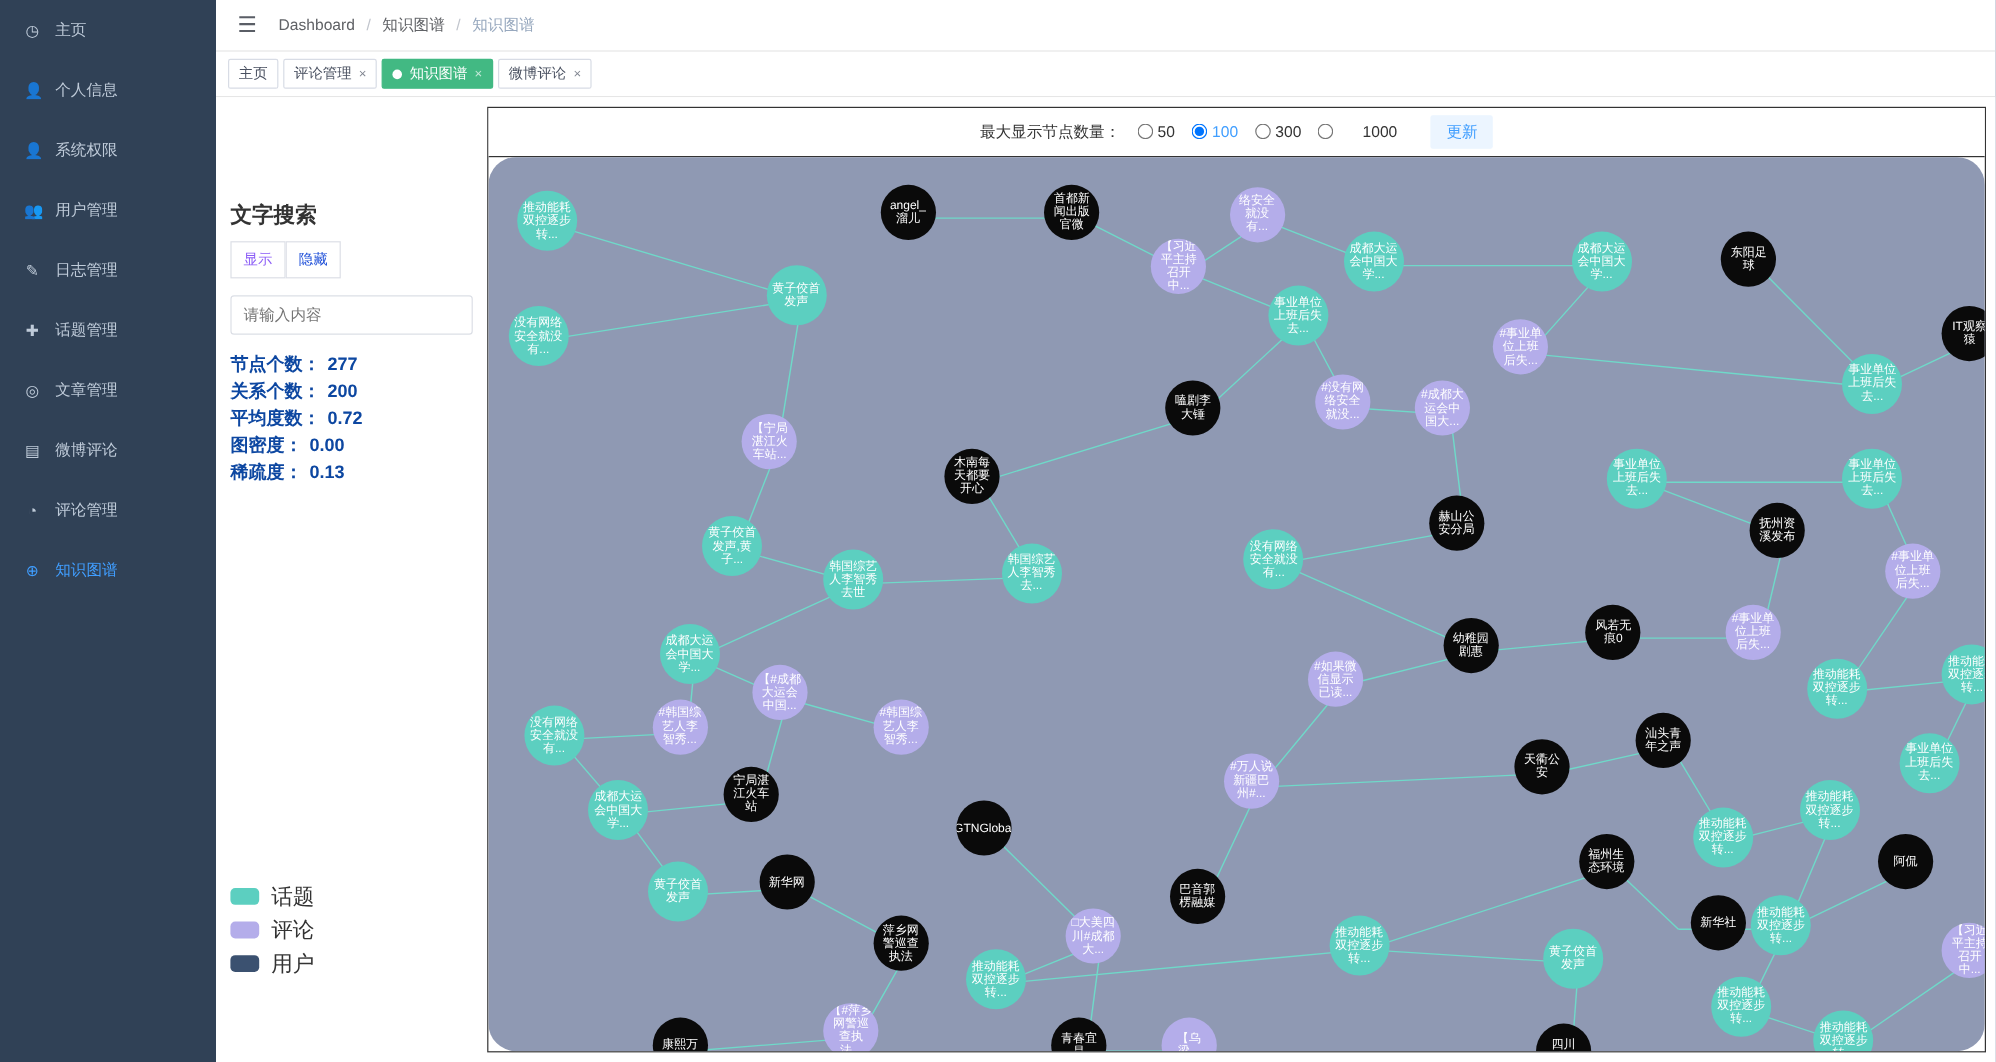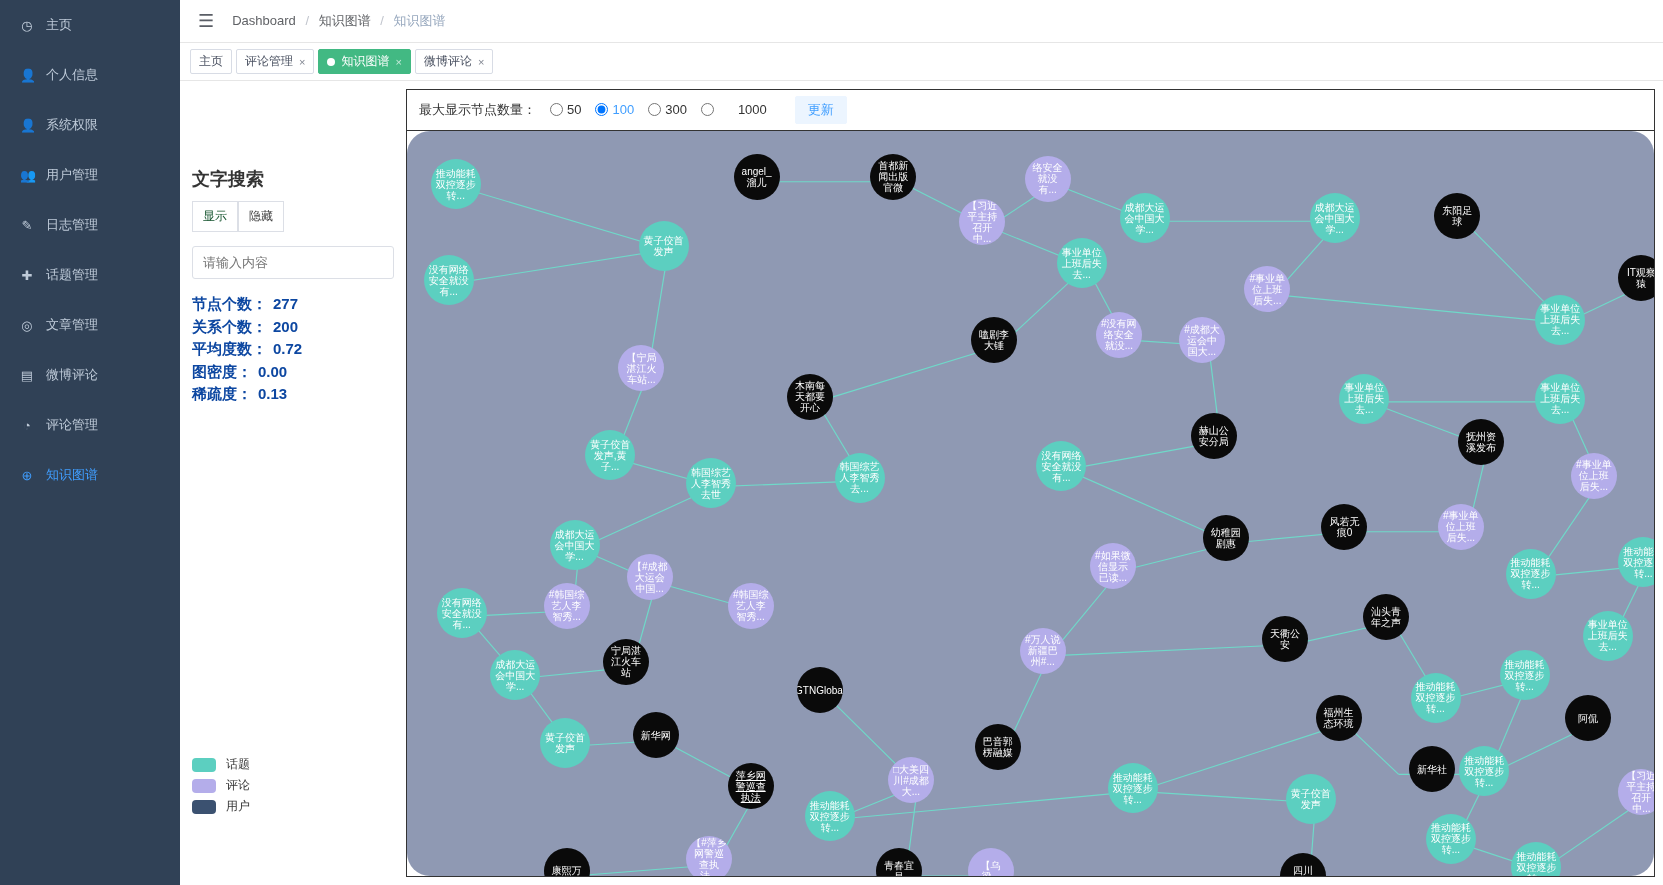--- a/index.html
+++ b/index.html
@@ -16,36 +16,36 @@
 .breadcrumb { font-size: 13px; color: #606266; }
 .breadcrumb .sep { color: #c0c4cc; margin: 0 6px; }
 .breadcrumb .dim { color: #97a8be; }
 .tabsbar { display: flex; align-items: center; gap: 4px; padding: 6px 10px; border-bottom: 1px solid #e6e6e6; }
 .tab { display: inline-flex; align-items: center; gap: 6px; border: 1px solid #d8dce5; background: #fff; padding: 3px 8px; border-radius: 2px; font-size: 12px; color: #495060; cursor: pointer; }
 .tab.active { background: #42b983; border-color: #42b983; color: #fff; }
 .tab .dot { width: 8px; height: 8px; border-radius: 50%; background: #fff; display: inline-block; }
 .tab .x { font-size: 11px; opacity: .7; cursor: pointer; }
 .content { flex: 1; display: flex; padding: 8px; gap: 8px; overflow: hidden; background: #fff; }
 .canvas-wrap { flex: 1; display: flex; flex-direction: column; border: 1px solid #333; overflow: hidden; }
-.ctrl-strip { background: #fff; border-bottom: 1px solid #333; padding: 6px 12px; display: flex; align-items: center; gap: 14px; font-size: 13px; }
+.ctrl-strip { background: #fff; border-bottom: 1px solid #333; padding: 6px 12px; display: flex; justify-content: center; align-items: center; gap: 14px; font-size: 13px; }
 .ctrl-strip label { display: inline-flex; align-items: center; gap: 4px; cursor: pointer; }
 .ctrl-strip label.chk { color: #409eff; }
 .update-btn { color: #409eff; border: 1px solid #ecf5ff; background: #ecf5ff; padding: 4px 12px; border-radius: 2px; cursor: pointer; font-size: 13px; }
 .graph { flex: 1; background: #8f99b3; position: relative; overflow: hidden; border-radius: 23px; }
 .side-panel { width: 210px; flex-shrink: 0; padding: 8px 4px; display: flex; flex-direction: column; }
 .panel-title { font-size: 18px; font-weight: bold; margin: 70px 0 10px 0; }
 .btn-grp { display: flex; }
 .btn-grp button { border: 1px solid #dcdfe6; padding: 6px 10px; font-size: 12px; cursor: pointer; }
-.btn-grp button.active { background: #fff; color: #14532d; }
-.btn-grp button:not(.active) { background: #fff; color: #404040; }
+.btn-grp button.active { background: #fff; color: #8b5cf6; }
+.btn-grp button:not(.active) { background: #fff; color: #1d4ed8; }
 .search-inp { width: 100%; margin-top: 14px; padding: 8px 10px; border: 1px solid #dcdfe6; border-radius: 3px; font-size: 13px; }
 .stats { margin-top: 14px; font-size: 15px; font-weight: bold; color: #0d47a1; line-height: 1.5; }
 .stats .row { display: flex; gap: 6px; }
 .legend { margin-top: auto; margin-bottom: 50px; }
-.legend .lr { display: flex; align-items: center; gap: 10px; font-size: 12px; margin: 4px 0; }
+.legend .lr { display: flex; align-items: center; gap: 10px; font-size: 18px; margin: 4px 0; }
 .legend .sw { width: 24px; height: 14px; border-radius: 4px; }
 .node { position: absolute; border-radius: 50%; display: flex; align-items: center; justify-content: center; text-align: center; font-size: 10px; line-height: 1.1; padding: 4px; overflow: hidden; }
 .node.topic { background: #5ccfc0; color: #fff; width: 50px; height: 50px; }
 .node.comment { background: #b4adea; color: #fff; width: 46px; height: 46px; }
 .node.user { background: #0a0a0a; color: #fff; width: 46px; height: 46px; }
 svg.edges { position: absolute; inset: 0; width: 100%; height: 100%; pointer-events: none; }
 </style>
 </head>
 <body>
 
@@ -305,21 +305,21 @@
             <div class="node user" style="left: 31.2381%; top: 71.9697%;">CGTNGloba...</div>
             <div class="node topic" style="left: 87.619%; top: 69.697%;">推动能耗双控逐步转...</div>
             <div class="node topic" style="left: 80.4762%; top: 72.7273%;">推动能耗双控逐步转...</div>
             <div class="node user" style="left: 72.8571%; top: 75.7576%;">福州生态环境</div>
             <div class="node user" style="left: 92.8571%; top: 75.7576%;">阿侃</div>
             <div class="node topic" style="left: 10.6667%; top: 78.7879%;">黄子佼首发声</div>
             <div class="node user" style="left: 18.0952%; top: 78.0303%;">新华网</div>
             <div class="node user" style="left: 45.5238%; top: 79.5455%;">巴音郭楞融媒</div>
             <div class="node topic" style="left: 84.381%; top: 82.5758%;">推动能耗双控逐步转...</div>
             <div class="node user" style="left: 77.1429%; top: 82.5758%; margin-left: 40px;">新华社</div>
-            <div class="node user" style="left: 25.7143%; top: 84.8485%; text-decoration: underline;">萍乡网警巡查执法</div>
+            <div class="node user" style="left: 25.7143%; top: 84.8485%;">萍乡网警巡查执法</div>
             <div class="node comment" style="left: 38.5714%; top: 84.0909%;">□大美四川#成都大...</div>
             <div class="node topic" style="left: 56.1905%; top: 84.8485%;">推动能耗双控逐步转...</div>
             <div class="node topic" style="left: 70.4762%; top: 86.3636%;">黄子佼首发声</div>
             <div class="node comment" style="left: 97.1429%; top: 85.6061%;">【习近平主持召开中...</div>
             <div class="node topic" style="left: 31.9048%; top: 88.6364%;">推动能耗双控逐步转...</div>
             <div class="node topic" style="left: 81.7143%; top: 91.6667%;">推动能耗双控逐步转...</div>
             <div class="node comment" style="left: 22.381%; top: 94.697%;">【#萍乡网警巡查执法...</div>
             <div class="node user" style="left: 10.9524%; top: 96.2121%;">康熙万</div>
             <div class="node user" style="left: 37.619%; top: 96.2121%;">青春宜昌</div>
             <div class="node comment" style="left: 44.9524%; top: 96.2121%;">【乌梁...</div>

